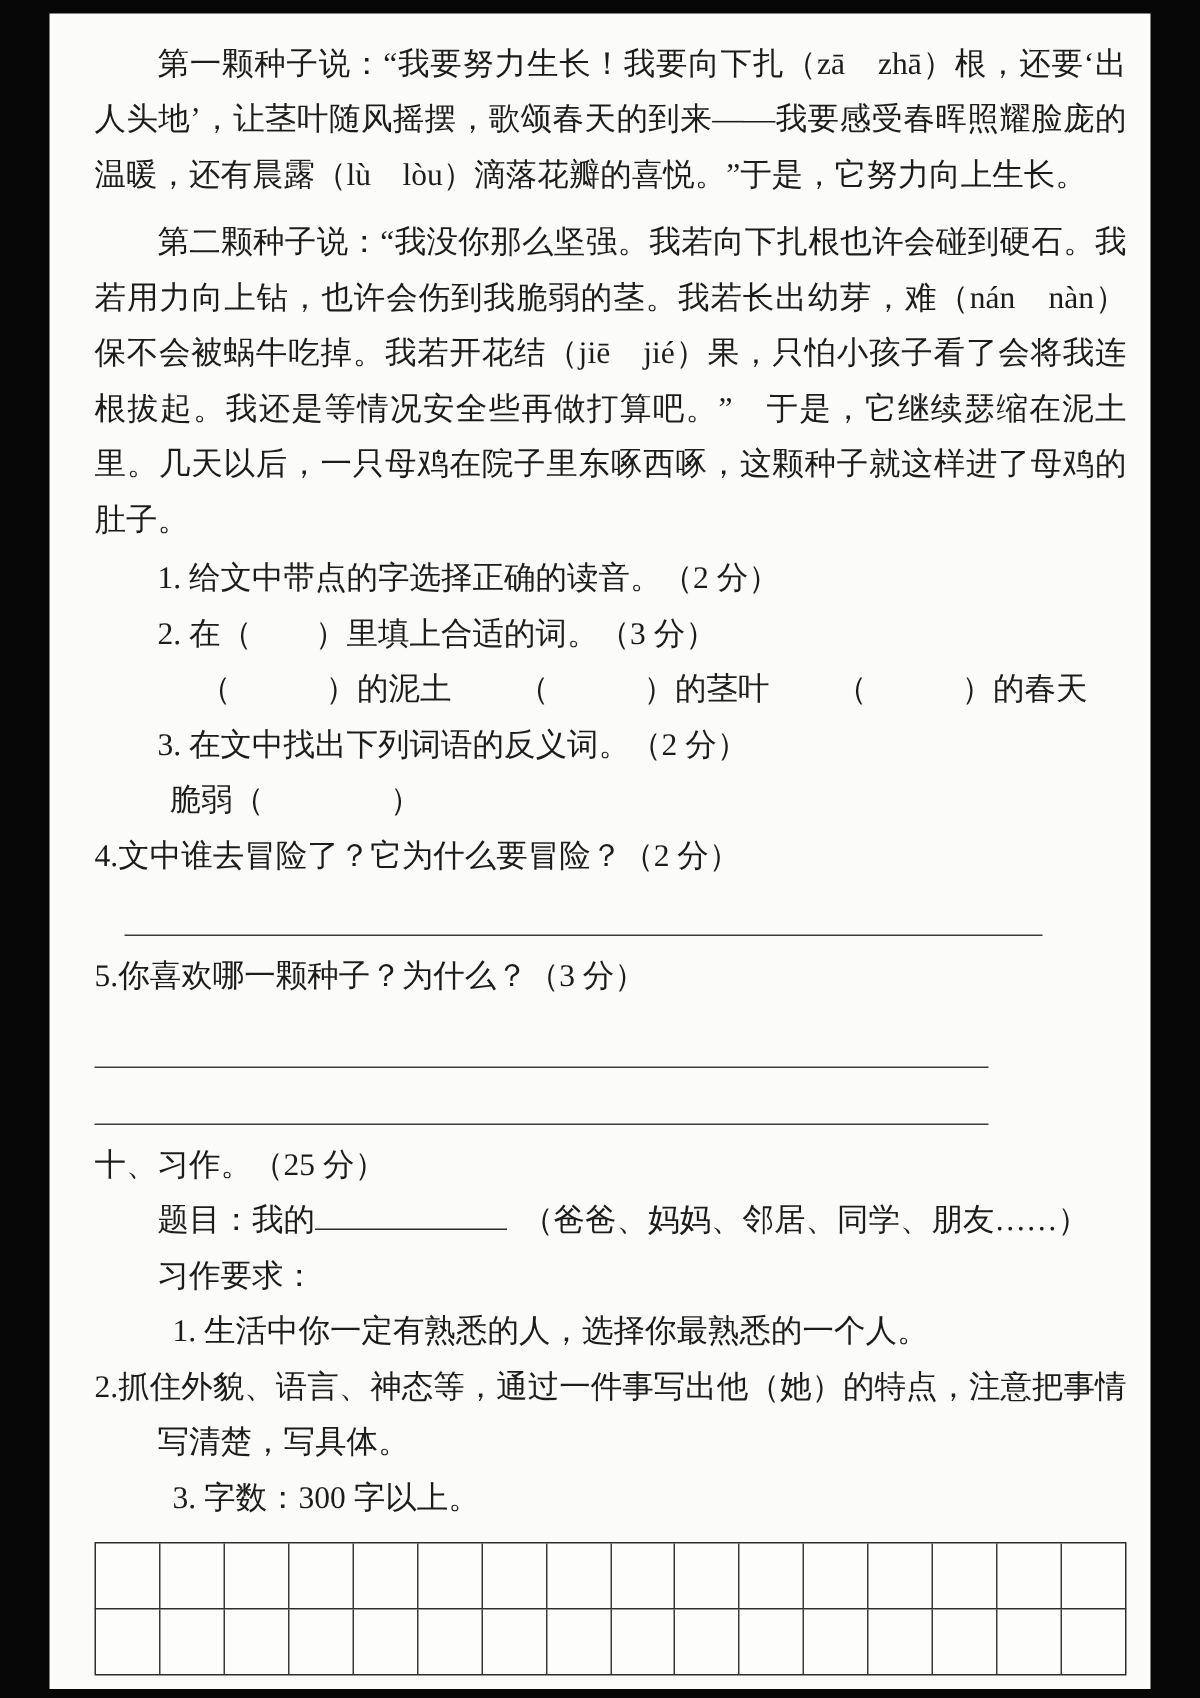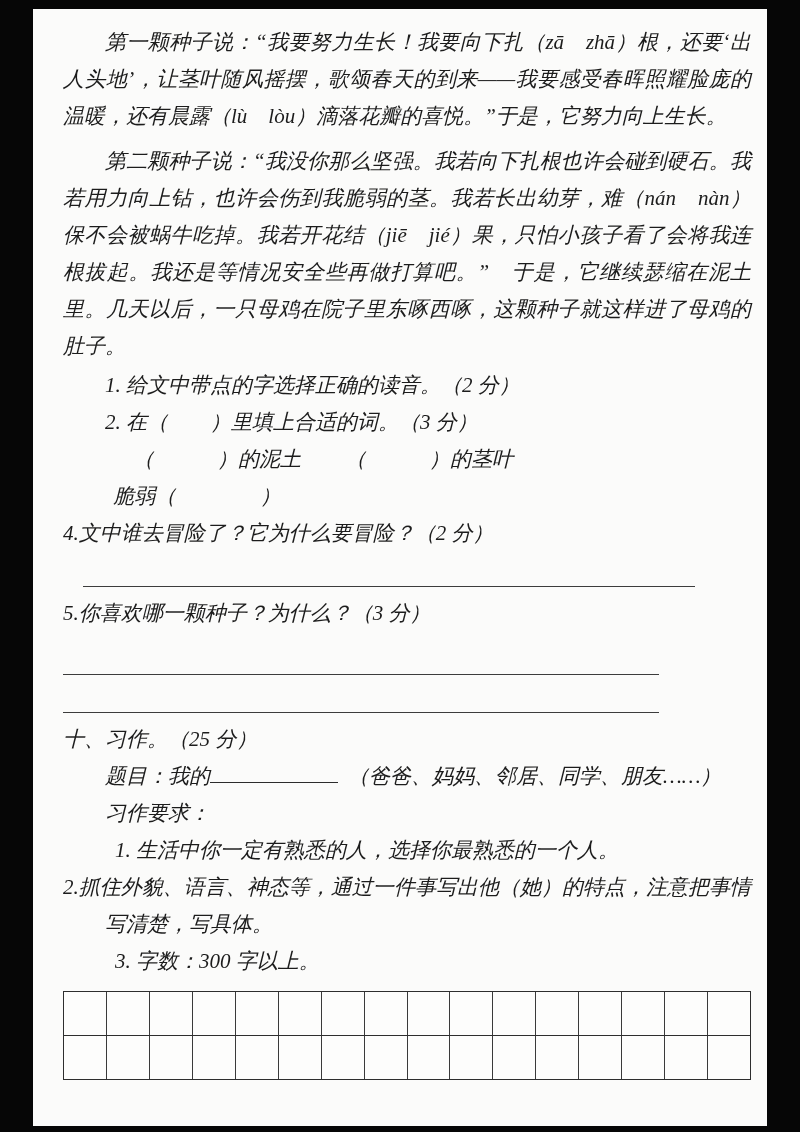--- a/index.html
+++ b/index.html
@@ -13,21 +13,20 @@
   .page{
     position:absolute;
     left:33px;right:33px;top:9px;bottom:6px;
     background:#fbfbfa;
     overflow:hidden;
     padding:15px 16px 0 30px;
     box-sizing:border-box;
     color:#1c1c1c;
     font-size:21px;
     line-height:37px;
-    font-style:italic;
   }
   p{margin:0;}
   .passage p{
     text-indent:2em;
     text-align:justify;
   }
   .passage .p1{margin-bottom:8px;}
   .passage .p2{margin-bottom:2px;}
 
   .q{text-indent:2em;}
@@ -94,21 +93,23 @@
     <p class="p1">第一颗种子说：“我要努力生长！我要向下扎（zā　zhā）根，还要‘出人头地’，让茎叶随风摇摆，歌颂春天的到来——我要感受春晖照耀脸庞的温暖，还有晨露（lù　lòu）滴落花瓣的喜悦。”于是，它努力向上生长。</p>
     <p class="p2">第二颗种子说：“我没你那么坚强。我若向下扎根也许会碰到硬石。我若用力向上钻，也许会伤到我脆弱的茎。我若长出幼芽，难（nán　nàn）保不会被蜗牛吃掉。我若开花结（jiē　jié）果，只怕小孩子看了会将我连根拔起。我还是等情况安全些再做打算吧。”　于是，它继续瑟缩在泥土里。几天以后，一只母鸡在院子里东啄西啄，这颗种子就这样进了母鸡的肚子。</p>
   </div>
 
   <div class="questions">
     <p class="q">1. 给文中带点的字选择正确的读音。（2 分）</p>
     <p class="q">2. 在（　　）里填上合适的词。（3 分）</p>
     <div class="q2-blanks">
       <span>（　　　）的泥土</span>
       <span>（　　　）的茎叶</span>
+      <span>（　　　）的春天</span>
     </div>
+    <p class="q">3. 在文中找出下列词语的反义词。（2 分）</p>
     <div class="q3-blanks">
       <span>脆弱（　　　　）</span>
     </div>
     <p class="q q-noindent">4.文中谁去冒险了？它为什么要冒险？（2 分）</p>
     <div class="answer-line line-q4"></div>
     <p class="q q-noindent">5.你喜欢哪一颗种子？为什么？（3 分）</p>
     <div class="answer-line line-q5a"></div>
     <div class="answer-line line-q5b"></div>
   </div>
 

